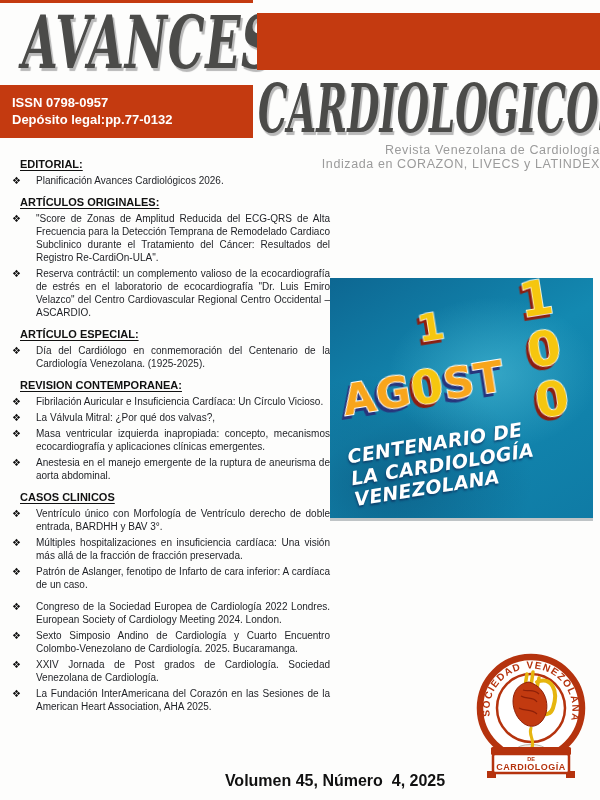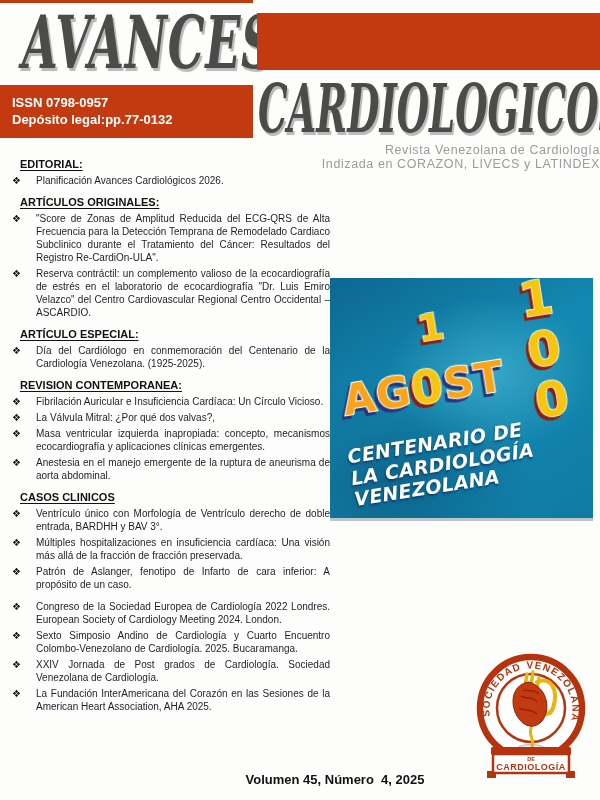--- a/index.html
+++ b/index.html
@@ -70,21 +70,21 @@
   .caption {
     position:absolute; left:10px; top:150px; color:#ffffff;
     font-family:"DejaVu Sans", sans-serif; font-style:italic; font-weight:800;
     font-size:19px; line-height:21.5px; letter-spacing:0.3px; white-space:nowrap;
     text-shadow:-1px 2px 2px rgba(15,35,80,0.55);
   }
   
   .logo { position:absolute; left:474px; top:650px; }
   .volume-line {
     position:absolute; left:100px; top:772px; width:470px; text-align:center;
-    font-size:13px; font-weight:bold; color:#111; white-space:pre;
+    font-size:16px; font-weight:bold; color:#111; white-space:pre;
   }
 </style>
 </head>
 <body>
 
 <div class="page">
 
   <div class="top-sliver"></div>
 
   <div class="title-avances">AVANCES</div>
@@ -165,21 +165,21 @@
         <li class="toc-item">
             <span class="bullet">❖</span>
             <span class="item-text">Ventrículo único con Morfología de Ventrículo derecho de doble entrada, BARDHH y BAV 3°.</span>
           </li>
         <li class="toc-item">
             <span class="bullet">❖</span>
             <span class="item-text">Múltiples hospitalizaciones en insuficiencia cardíaca: Una visión más allá de la fracción de fracción preservada.</span>
           </li>
         <li class="toc-item">
             <span class="bullet">❖</span>
-            <span class="item-text">Patrón de Aslanger, fenotipo de Infarto de cara inferior: A propósito de un caso.</span>
+            <span class="item-text">Patrón de Aslanger, fenotipo de Infarto de cara inferior: A cardíaca de un caso.</span>
           </li>
       </ul>
     </section>
 
     <section class="toc-section">
       <ul class="toc-list">
         <li class="toc-item">
             <span class="bullet">❖</span>
             <span class="item-text">Congreso de la Sociedad Europea de Cardiología 2022 Londres. European Society of Cardiology Meeting 2024. London.</span>
           </li>

